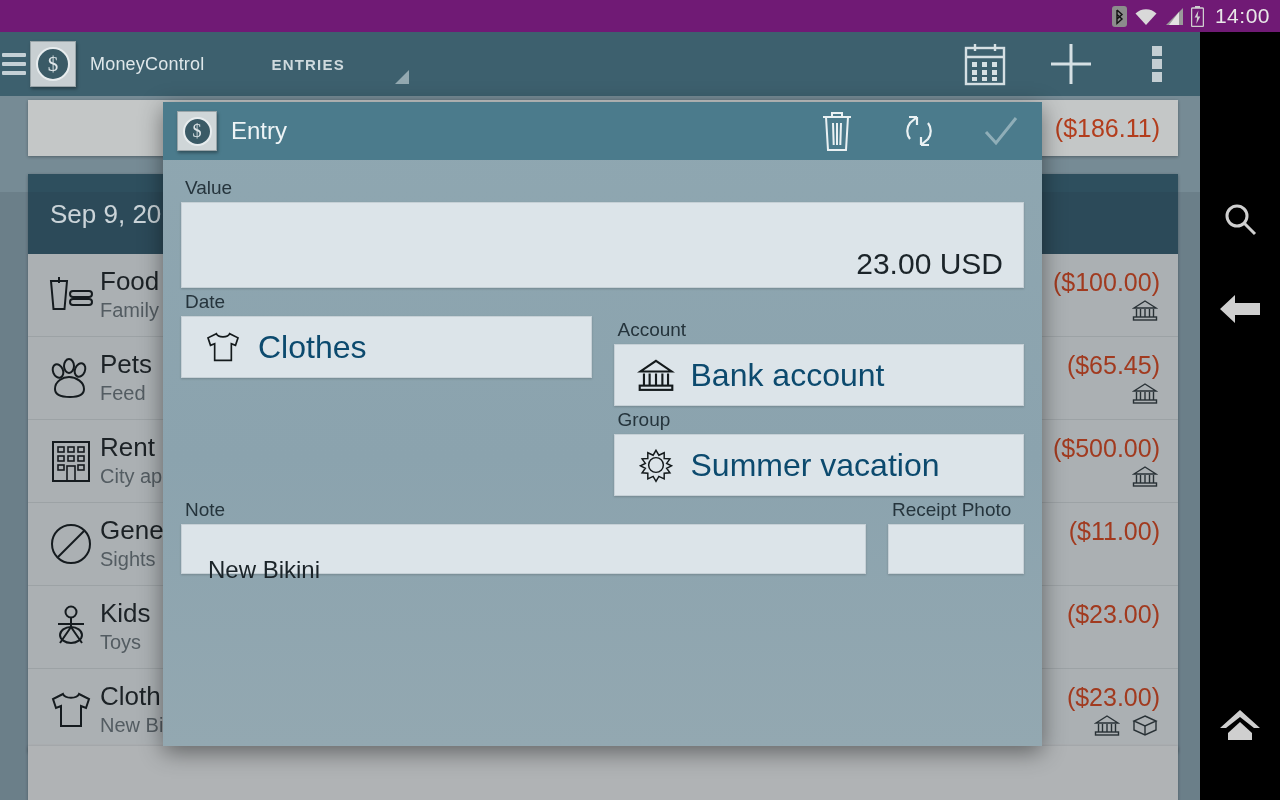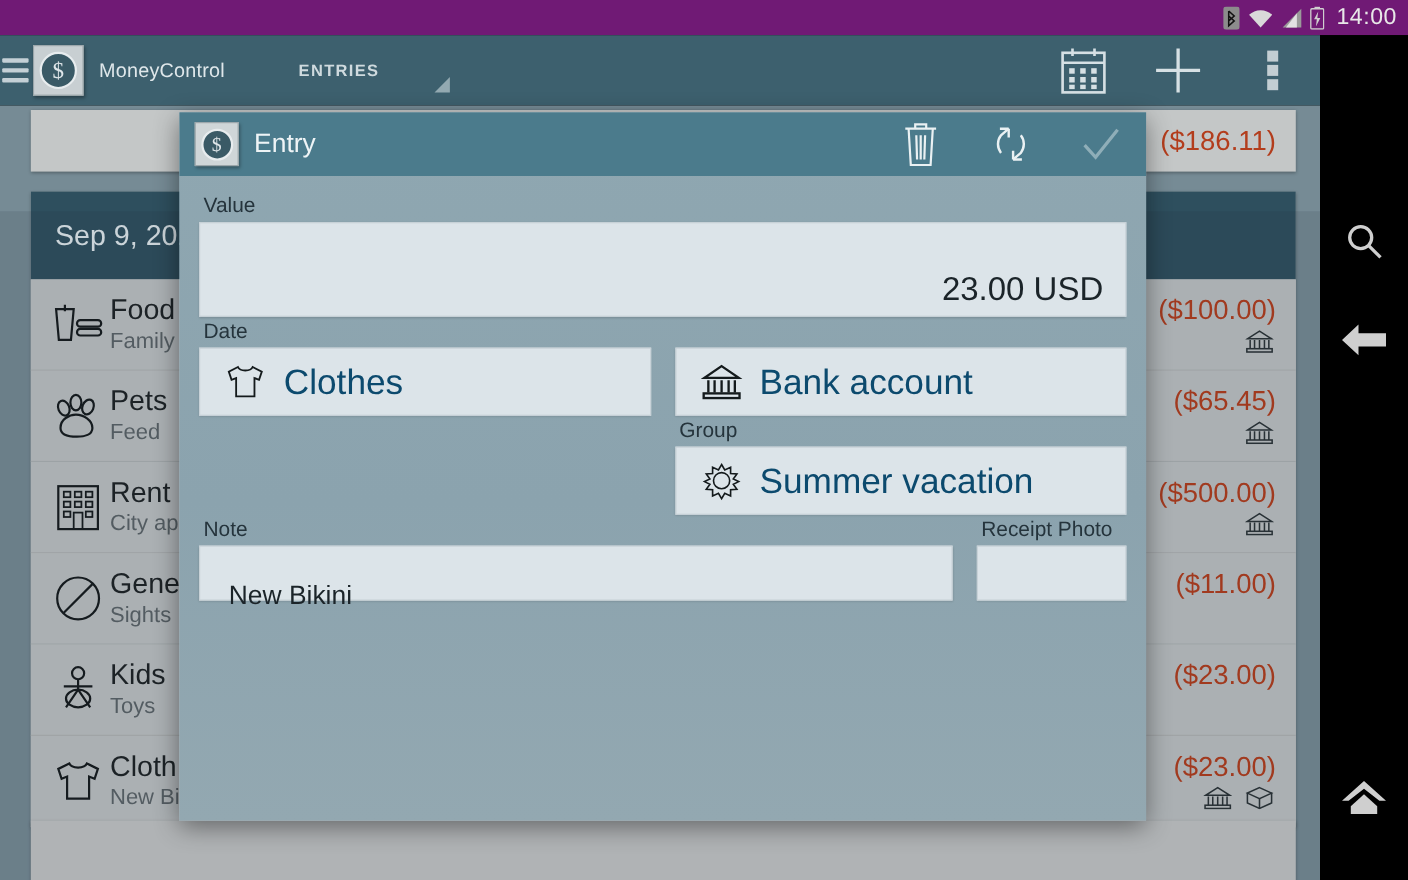--- a/index.html
+++ b/index.html
@@ -429,20 +429,21 @@
           <div class="field pickfield">
             <span class="pico">
               <svg width="40" height="34" viewBox="0 0 48 40" fill="none" stroke="#141a1c" stroke-width="2">
                 <path d="M16 4 L6 9 L9 18 L14 16 L14 36 L34 36 L34 16 L39 18 L42 9 L32 4 C30 9 18 9 16 4 Z"></path>
               </svg>
             </span>
             <span class="ptxt">Clothes</span>
           </div>
         </div>
         <div class="col">
+          <div class="flabel">Account</div>
           <div class="field pickfield">
             <span class="pico">
               <svg width="38" height="34" viewBox="0 0 26 24" fill="none" stroke="#141a1c" stroke-width="1.5">
                 <path d="M13 2 L24 9.5 L2 9.5 Z"></path>
                 <path d="M4.5 11 L4.5 19 M8.5 11 L8.5 19 M13 11 L13 19 M17.5 11 L17.5 19 M21.5 11 L21.5 19"></path>
                 <rect x="1.5" y="19.5" width="23" height="3"></rect>
               </svg>
             </span>
             <span class="ptxt">Bank account</span>
           </div>

